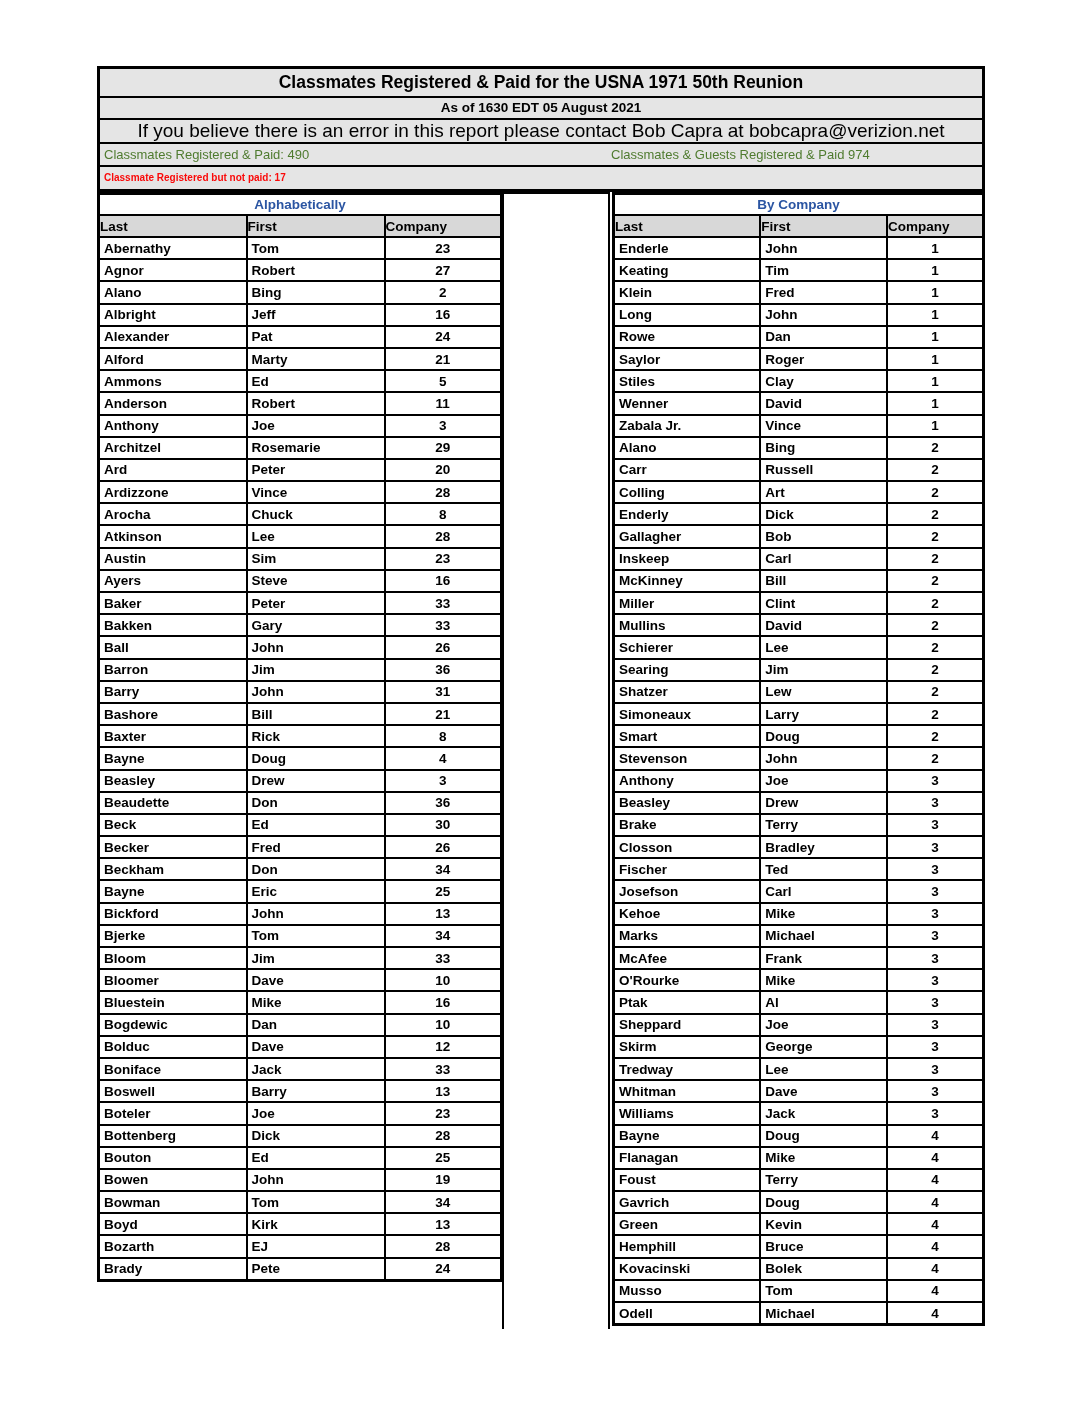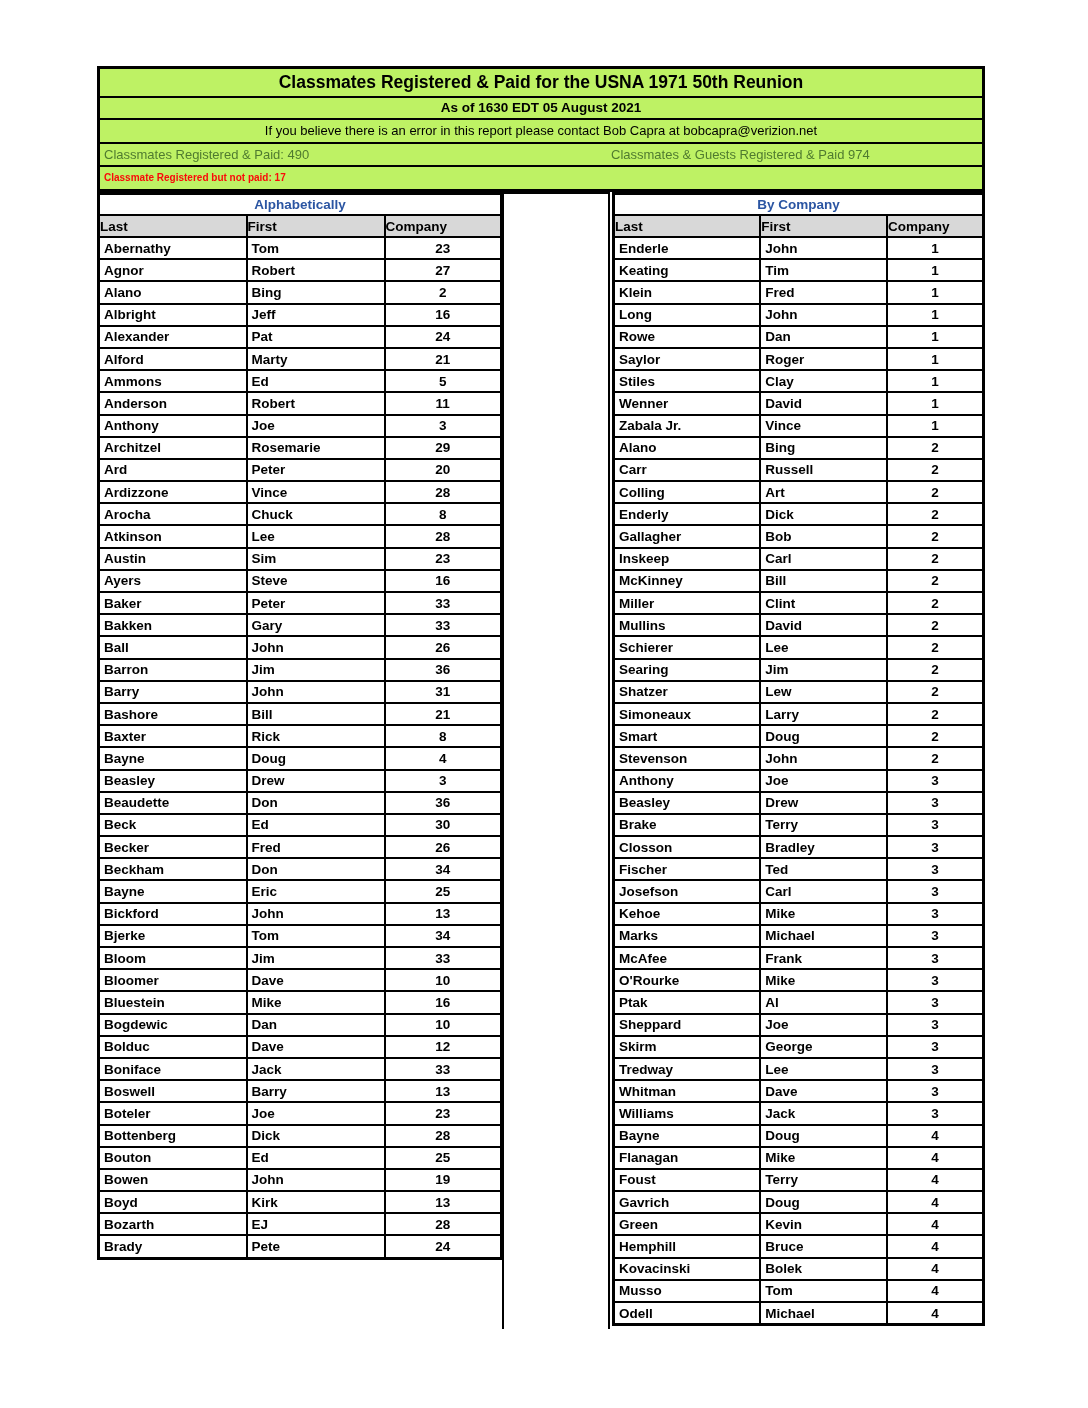--- a/index.html
+++ b/index.html
@@ -1,26 +1,26 @@
 <!DOCTYPE html>
 <html style="--green: #4f7b2f; --red: #fa0a0a; --blue: #2b55a2; --hdrgray: #d8d8d8;"><head>
 <meta charset="utf-8">
 <style>
   html,body{margin:0;padding:0;background:#fff;}
   body{width:1088px;height:1408px;position:relative;overflow:hidden;
        font-family:"Liberation Sans", sans-serif;color:#000;}
   .sheet{position:absolute;left:97px;top:66px;width:888px;}
 
   
-  .hdr{border:3px solid #000;background:#bef264;}
+  .hdr{border:3px solid #000;background:#e5e5e5;}
   .hrow{border-bottom:2px solid #000;text-align:center;white-space:nowrap;overflow:hidden;}
   .hrow:last-child{border-bottom:none;}
   .title-row{height:27px;line-height:27px;font-size:17.5px;font-weight:bold;}
   .asof-row{height:20px;line-height:20px;font-size:13.5px;font-weight:bold;}
-  .contact-row{height:22px;line-height:22px;font-size:13px;}
+  .contact-row{height:22px;line-height:22px;font-size:19px;}
   .stats-row{height:21px;line-height:21px;position:relative;text-align:left;}
   .stats-row .stat{position:absolute;top:0;font-size:13px;font-weight:normal;color:var(--green);}
   .stats-row .stat.l{left:4px;}
   .stats-row .stat.r{left:511px;}
   .notpaid-row{height:22px;line-height:22px;text-align:left;padding-left:4px;
                font-size:10px;font-weight:bold;color:var(--red);}
 
   
   .tables{position:relative;width:888px;height:1145px;}
   table.t{border-collapse:collapse;table-layout:fixed;position:absolute;top:0;
@@ -283,20 +283,25 @@
             <td class="c0">Bouton</td>
             <td class="c1">Ed</td>
             <td class="c2">25</td>
           </tr>
           <tr>
             <td class="c0">Bowen</td>
             <td class="c1">John</td>
             <td class="c2">19</td>
           </tr>
           <tr>
+            <td class="c0">Bowman</td>
+            <td class="c1">Tom</td>
+            <td class="c2">34</td>
+          </tr>
+          <tr>
             <td class="c0">Boyd</td>
             <td class="c1">Kirk</td>
             <td class="c2">13</td>
           </tr>
           <tr>
             <td class="c0">Bozarth</td>
             <td class="c1">EJ</td>
             <td class="c2">28</td>
           </tr>
           <tr>

